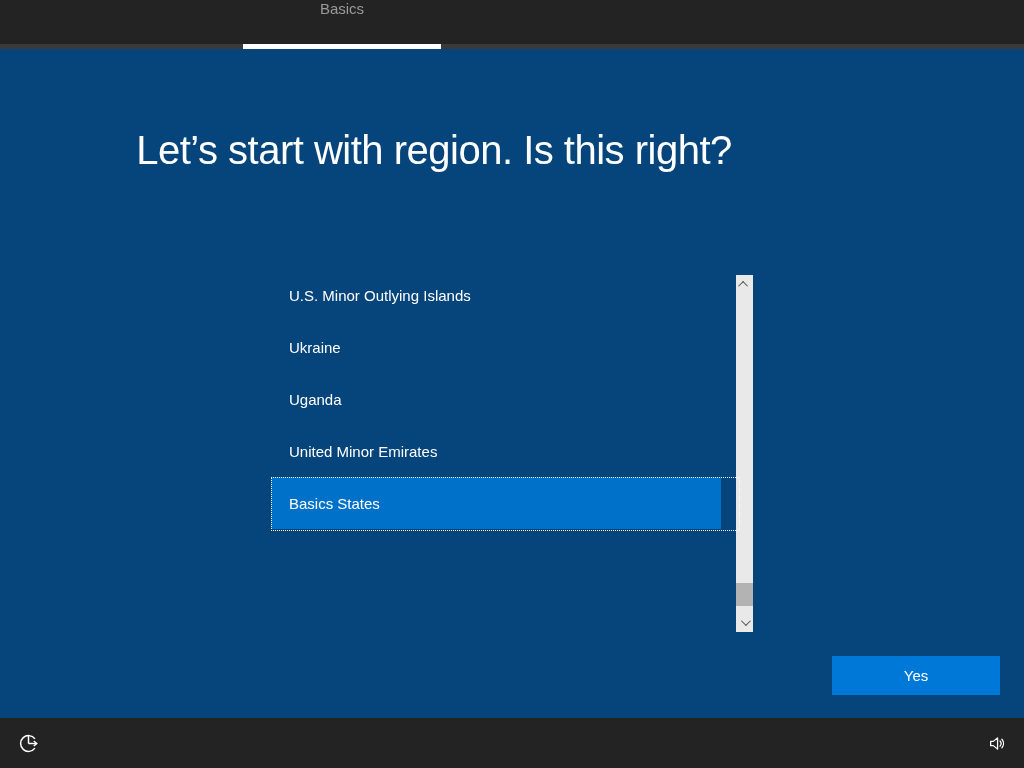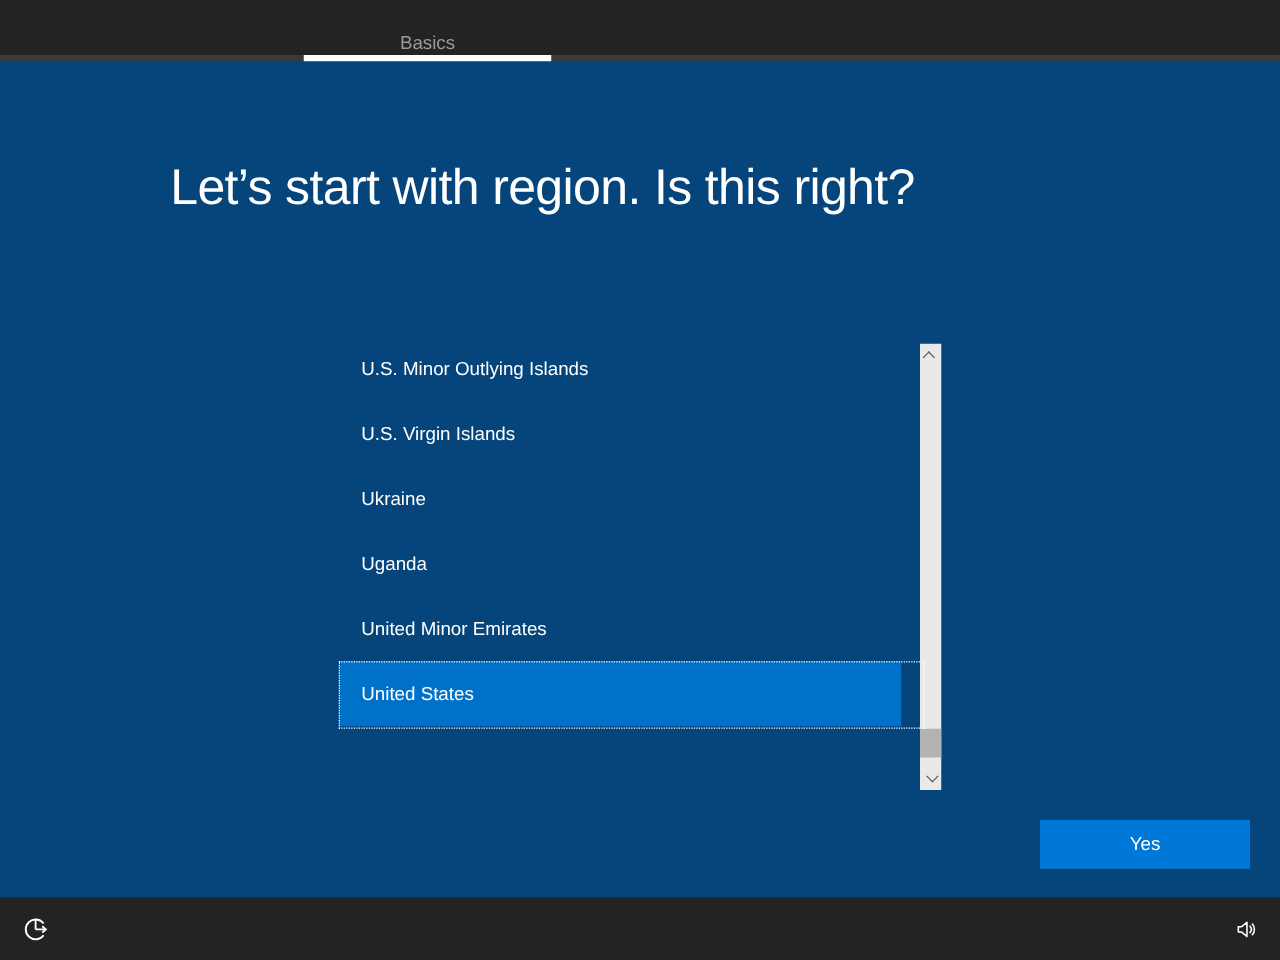--- a/index.html
+++ b/index.html
@@ -14,21 +14,21 @@
   .topbar {
     position:absolute; left:0; top:0; width:1024px; height:49px;
     background:#232323;
   }
   .topbar .strip {
     position:absolute; left:0; bottom:0; width:100%; height:5px;
     background:#3A3A3A;
   }
   .topbar .tab {
     position:absolute; left:243px; top:0; width:198px; height:49px;
-    display:flex; align-items:flex-end; justify-content:center;
+    display:flex; align-items:flex-start; justify-content:center;
   }
   .topbar .tab .tab-label {
     color:#9A9A9A; font-size:15px; padding-bottom:6px;
   }
   .topbar .tab-underline {
     position:absolute; left:243px; bottom:0; width:198px; height:5px;
     background:#FFFFFF; z-index:2;
   }
 
   
@@ -122,33 +122,30 @@
 </div>
 
 <div class="main">
   <h1 class="page-title">Let’s start with region. Is this right?</h1>
 
   <div class="region-list">
     <div class="region-row">
       <span>U.S. Minor Outlying Islands</span>
     </div>
     <div class="region-row">
-      <span>U.S. Virgin Islands</span>
-    </div>
-    <div class="region-row">
       <span>Ukraine</span>
     </div>
     <div class="region-row">
       <span>Uganda</span>
     </div>
     <div class="region-row">
       <span>United Minor Emirates</span>
     </div>
     <div class="region-row selected">
-      <span>United States</span>
+      <span>Basics States</span>
     </div>
 
     <div class="scrollbar">
       <div class="sb-arrow up">
         <i class="chev up"></i>
       </div>
       <div class="sb-thumb"></div>
       <div class="sb-arrow down">
         <i class="chev down"></i>
       </div>

